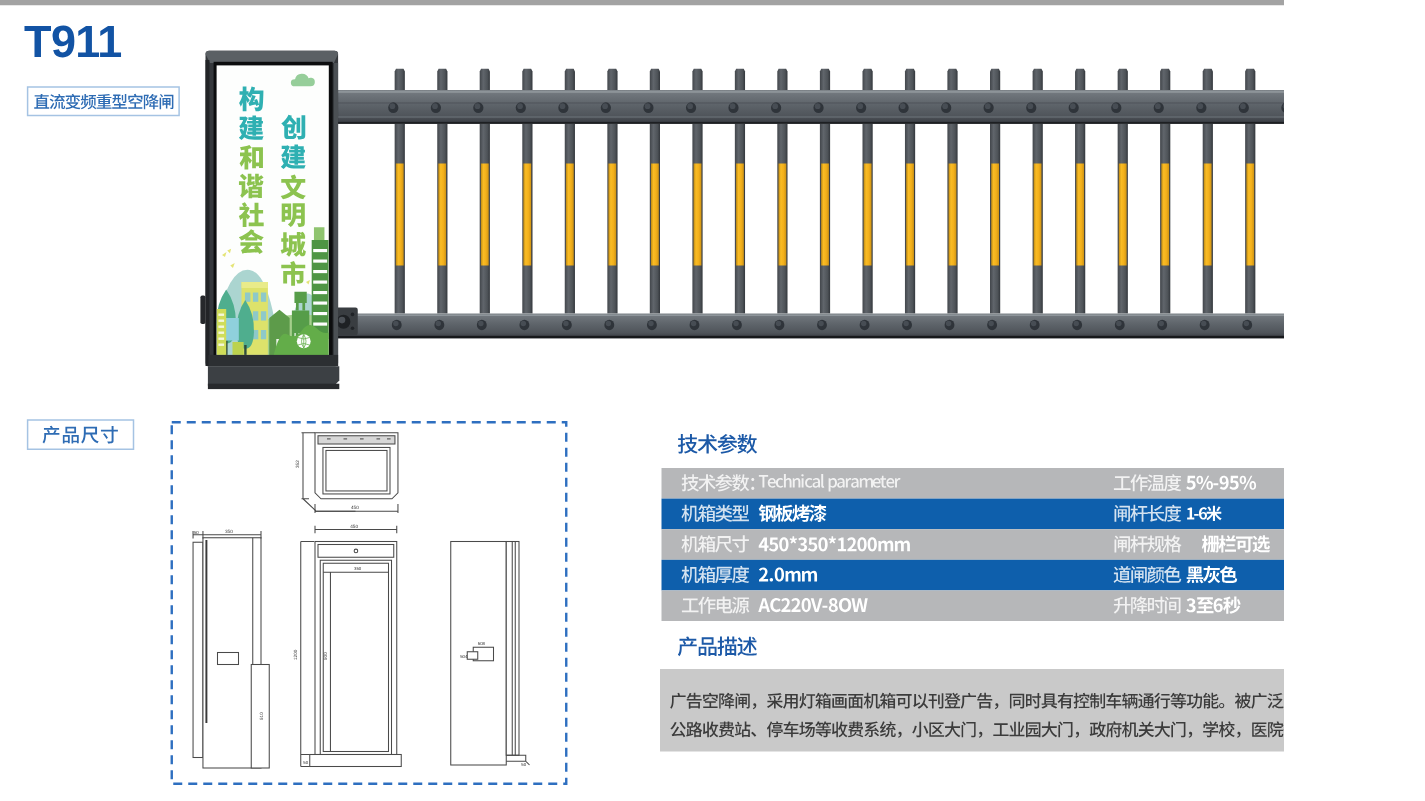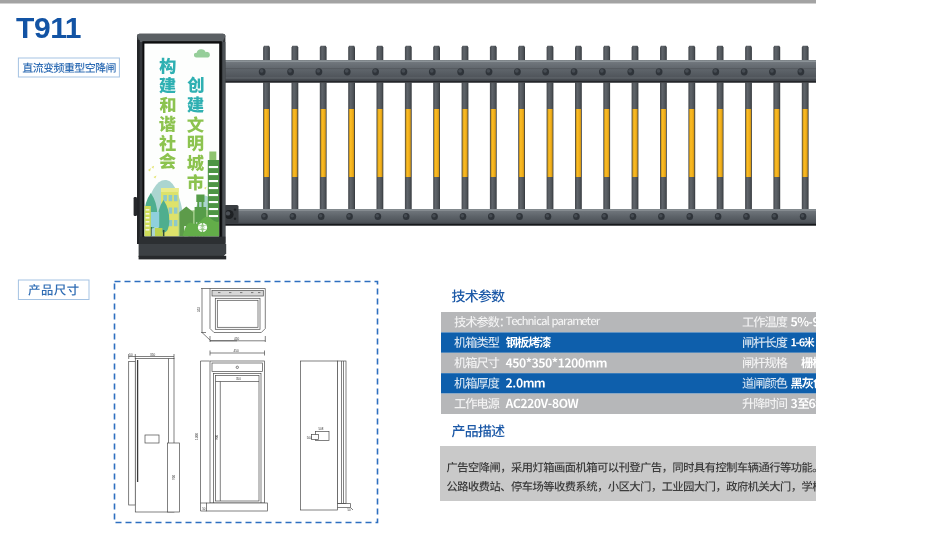--- a/index.html
+++ b/index.html
@@ -1,15 +1,15 @@
 <!DOCTYPE html>
 <html><head><meta charset="utf-8"><title>T911</title>
 <style>
 html,body{margin:0;padding:0;background:#fff;}
-#page{position:relative;width:816px;height:534px;overflow:hidden;background:#fff;}
+#page{position:relative;width:816px;height:534px;overflow:hidden;background:#fff;padding-left:40px;}
 </style></head>
 <body>
 <div id="page">
 <svg width="950" height="534" viewBox="0 0 950 534" style="position:absolute;left:0;top:0">
 
 <rect x="0" y="0" width="950" height="3.5" fill="#a3a3a3"></rect>
 
 <text x="16" y="38.2" font-family="Liberation Sans, sans-serif" font-size="30" font-weight="bold" letter-spacing="-0.4" fill="#1253a4">T911</text>
 
 <g>

